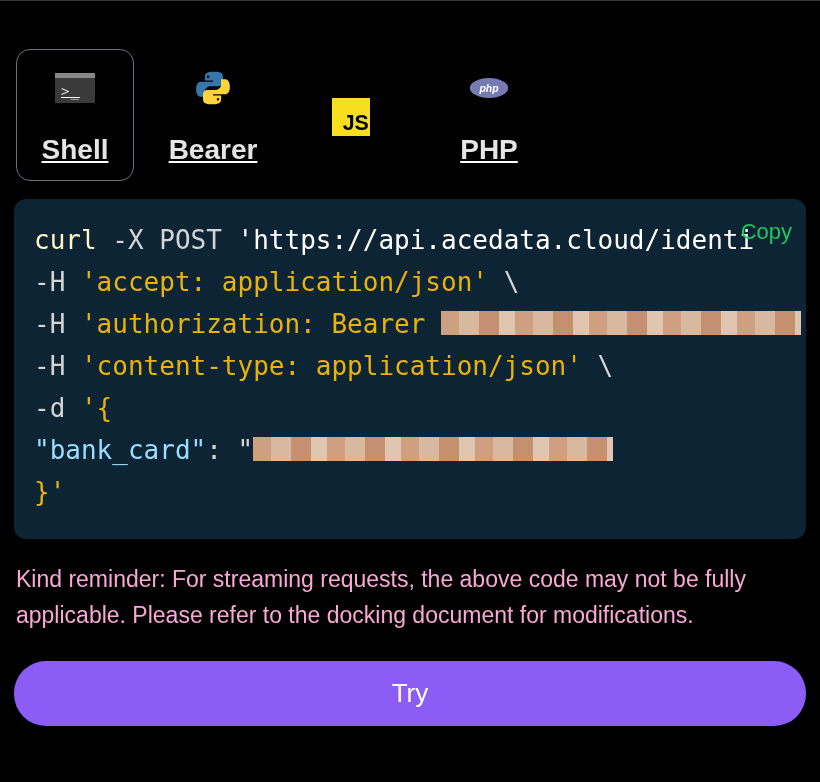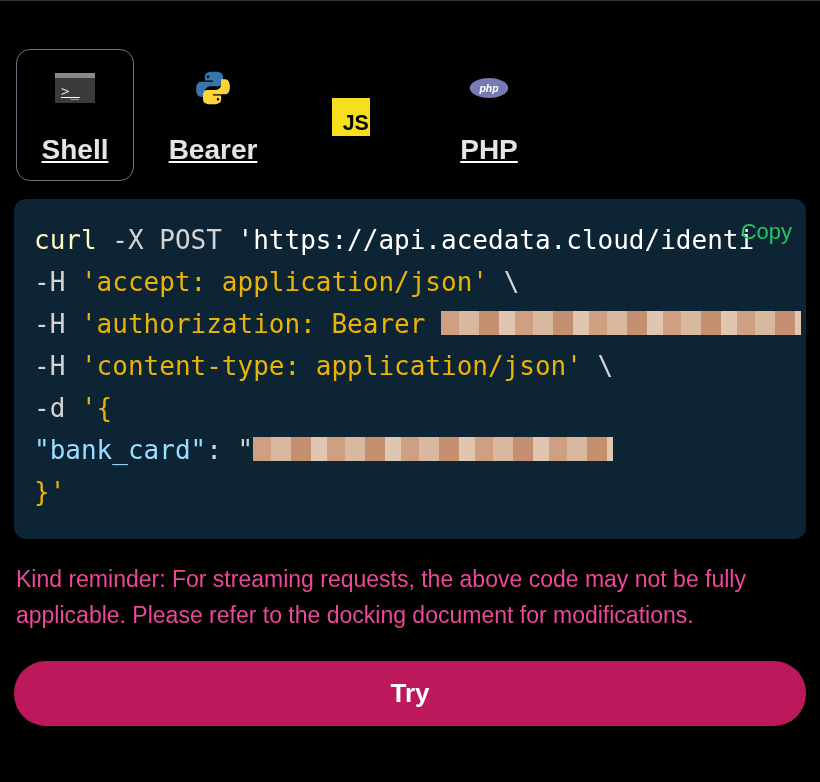--- a/index.html
+++ b/index.html
@@ -87,31 +87,31 @@
           #c49070 38px, #c49070 58px,
           #e0c6b0 58px, #e0c6b0 74px
         );
       filter: blur(0.3px);
       image-rendering: pixelated;
     }
     .pixelated.short { width: 360px; }
     .note {
       font-size: 23px;
       line-height: 36px;
-      color: #ec4899;
+      color: #f9a8d4;
       margin-top: 22px;
       padding: 0 2px;
     }
     .try-btn {
       margin-top: 28px;
       width: 100%;
-      background: #be185d;
+      background: #8b5cf6;
       color: #fff;
       font-size: 26px;
-      font-weight: 700;
+      font-weight: 400;
       border: none;
       border-radius: 32px;
       padding: 17px 0;
       cursor: pointer;
       text-align: center;
     }
     
     .shell-icon {
       width: 50px; height: 30px;
       background: #3a3a3a;

